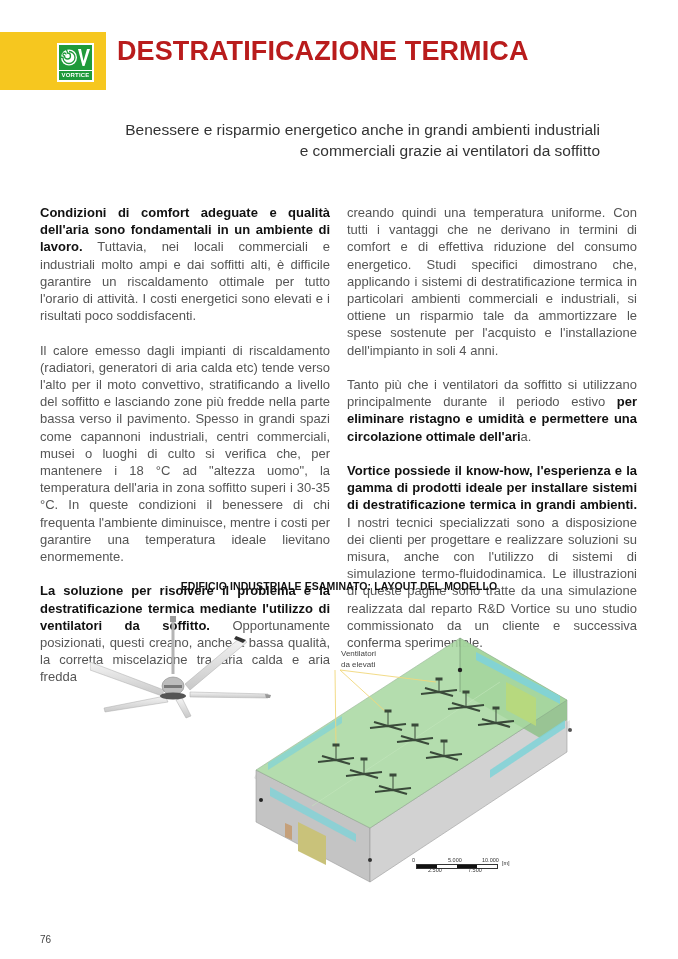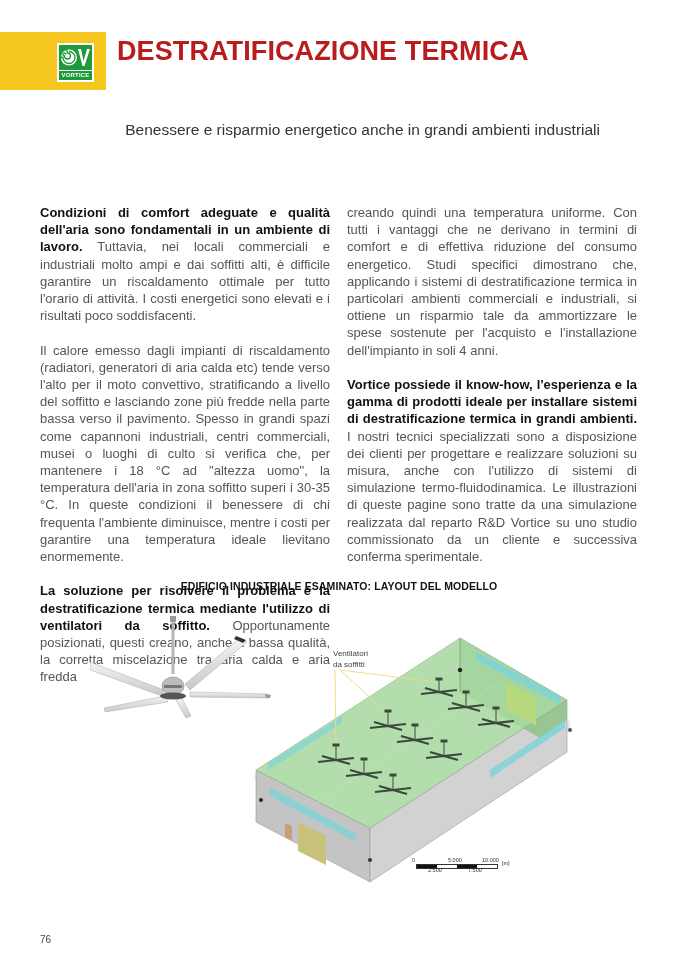--- a/index.html
+++ b/index.html
@@ -9,21 +9,21 @@
   .logo-top { position:absolute; left:1px; top:1px; width:33px; height:25px; background:#1f9a3a; }
   .logo-bottom { position:absolute; left:1px; top:27px; width:33px; height:9px; background:#1f9a3a; color:#fff; font-size:6px; font-weight:bold; text-align:center; line-height:9px; letter-spacing:0.2px; }
   .page-title { position:absolute; left:117px; top:36px; font-size:27px; font-weight:bold; color:#b91c1c; letter-spacing:0.1px; white-space:nowrap; }
   .subtitle { position:absolute; left:40px; top:119px; width:560px; font-size:15.5px; line-height:21px; color:#333;text-align:right; }
   .col { position:absolute; top:204px; width:290px; font-size:13px; line-height:17.2px; color:#555; text-align:justify; }
   .col p { margin:0 0 17.2px 0; }
   .col b { color:#111; }
   .col-left { left:40px; }
   .col-right { left:347px; }
   .fig-title { position:absolute; left:0; width:678px; top:580px; text-align:center; font-size:10.5px; font-weight:bold; color:#111; letter-spacing:0.1px; }
-  .fig-label { position:absolute; left:333px; top:648px; font-size:8px; line-height:11px; color:#444; }
+  .fig-label { position:absolute; left:341px; top:648px; font-size:8px; line-height:11px; color:#444; }
   .page-number { position:absolute; left:40px; top:924px; font-size:10px; color:#444;margin-top:10px; }
   svg { position:absolute; }
 </style>
 </head>
 <body>
 
 <div class="header-band"></div>
 <div class="logo">
   <div class="logo-top">
     <svg width="33" height="25" viewBox="0 0 33 25" style="left:0;top:0;">
@@ -31,30 +31,32 @@
       <path d="M10 12.5 m0 -6 a6 6 0 1 1 -6 6 a4.5 4.5 0 1 1 4.5 -4.5 a3 3 0 1 1 -3 3 a1.5 1.5 0 1 1 1.5 -1.5" fill="none" stroke="#1f9a3a" stroke-width="1.3"></path>
       <path d="M19 4 L23.5 21 L25.5 21 L31 4 L28 4 L24.5 16 L22 4 Z" fill="#fff"></path>
     </svg>
   </div>
   <div class="logo-bottom">VORTICE</div>
 </div>
 <div class="page-title">DESTRATIFICAZIONE TERMICA</div>
 
 <div class="subtitle">
   <div>Benessere e risparmio energetico anche in grandi ambienti industriali</div>
+  <div>e commerciali grazie ai ventilatori da soffitto</div>
 </div>
 
 <div class="col col-left">
   <p><b>Condizioni di comfort adeguate e qualità dell'aria sono fondamentali in un ambiente di lavoro.</b><span> Tuttavia, nei locali commerciali e industriali molto ampi e dai soffitti alti, è difficile garantire un riscaldamento ottimale per tutto l'orario di attività. I costi energetici sono elevati e i risultati poco soddisfacenti.</span></p>
   <p><span>Il calore emesso dagli impianti di riscaldamento (radiatori, generatori di aria calda etc) tende verso l'alto per il moto convettivo, stratificando a livello del soffitto e lasciando zone più fredde nella parte bassa verso il pavimento. Spesso in grandi spazi come capannoni industriali, centri commerciali, musei o luoghi di culto si verifica che, per mantenere i 18 °C ad "altezza uomo", la temperatura dell'aria in zona soffitto superi i 30-35 °C. In queste condizioni il benessere di chi frequenta l'ambiente diminuisce, mentre i costi per garantire una temperatura ideale lievitano enormemente.</span></p>
   <p><b>La soluzione per risolvere il problema è la destratificazione termica mediante l'utilizzo di ventilatori da soffitto.</b><span> Opportunamente posizionati, questi creano, anche a bassa qualità, la corretta miscelazione tra aria calda e aria fredda</span></p>
 </div>
 
 <div class="col col-right">
   <p><span>creando quindi una temperatura uniforme. Con tutti i vantaggi che ne derivano in termini di comfort e di effettiva riduzione del consumo energetico. Studi specifici dimostrano che, applicando i sistemi di destratificazione termica in particolari ambienti commerciali e industriali, si ottiene un risparmio tale da ammortizzare le spese sostenute per l'acquisto e l'installazione dell'impianto in soli 4 anni.</span></p>
+  <p><span>Tanto più che i ventilatori da soffitto si utilizzano principalmente durante il periodo estivo </span><b>per eliminare ristagno e umidità e permettere una circolazione ottimale dell'ari</b><span>a.</span></p>
   <p><b>Vortice possiede il know-how, l'esperienza e la gamma di prodotti ideale per installare sistemi di destratificazione termica in grandi ambienti.</b><span> I nostri tecnici specializzati sono a disposizione dei clienti per progettare e realizzare soluzioni su misura, anche con l'utilizzo di sistemi di simulazione termo-fluidodinamica. Le illustrazioni di queste pagine sono tratte da una simulazione realizzata dal reparto R&amp;D Vortice su uno studio commissionato da un cliente e successiva conferma sperimentale.</span></p>
 </div>
 
 <div class="fig-title">EDIFICIO INDUSTRIALE ESAMINATO: LAYOUT DEL MODELLO</div>
 
 <svg width="200" height="110" viewBox="0 0 200 110" style="left:90px;top:612px;">
   <defs>
     <linearGradient id="blade" x1="0" y1="0" x2="0" y2="1">
       <stop offset="0" stop-color="#f4f4f4"></stop>
         <stop offset="1" stop-color="#c8c8c8"></stop>
@@ -152,21 +154,21 @@
     <g transform="translate(153,170)">
         <line x1="0" y1="-14" x2="0" y2="0" stroke-width="1"></line>
         <rect x="-3" y="-16" width="6" height="2"></rect>
         <path d="M-18 2 L18 -2 M-14 -4 L14 4" stroke-width="2.2"></path>
       </g>
   </g>
 </svg>
 
 <div class="fig-label">
   <div>Ventilatori</div>
-  <div>da soffitti</div>
+  <div>da elevati</div>
 </div>
 
 <div style="position:absolute;left:412px;top:857px;width:110px;height:20px;font-size:5.5px;color:#333;">
   <span style="position:absolute;left:0;top:0;">0</span>
   <span style="position:absolute;left:36px;top:0;">5.000</span>
   <span style="position:absolute;left:70px;top:0;">10.000</span>
   <span style="position:absolute;left:90px;top:3px;">[m]</span>
   <div style="position:absolute;left:4px;top:7px;width:80px;height:2.5px;border:0.5px solid #333;background:linear-gradient(90deg,#111 0 25%,#fff 25% 50%,#111 50% 75%,#fff 75% 100%);"></div>
   <span style="position:absolute;left:16px;top:10px;">2.500</span>
   <span style="position:absolute;left:56px;top:10px;">7.500</span>

